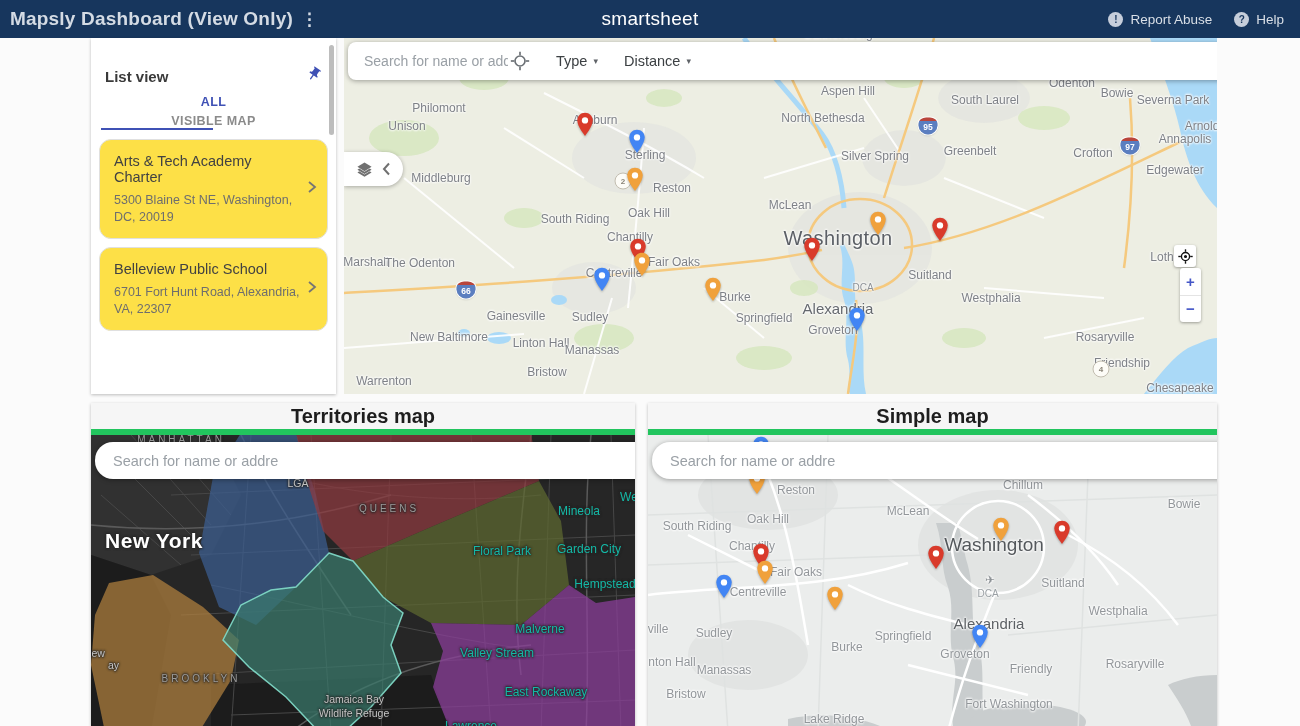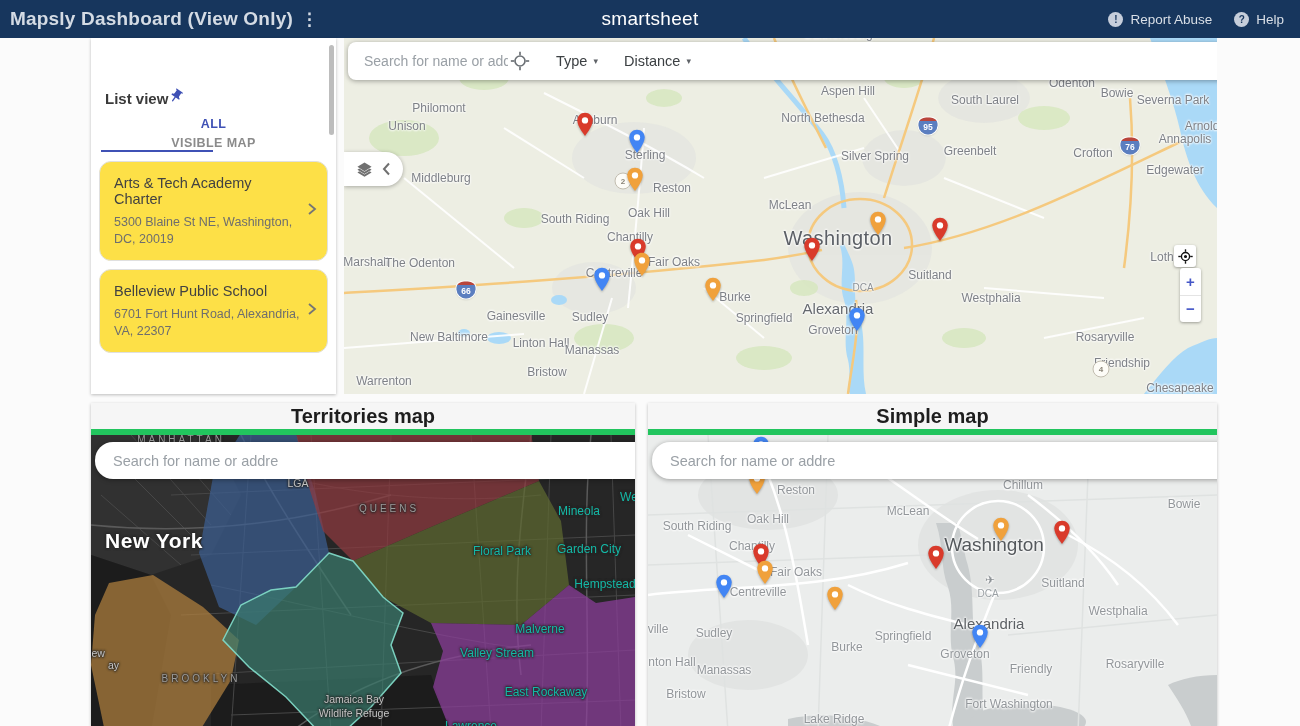--- a/index.html
+++ b/index.html
@@ -13,21 +13,21 @@
   .header-right{position:absolute;right:16px;display:flex;align-items:center;gap:22px;font-size:13.5px;}
   .header-link{display:flex;align-items:center;gap:7px;cursor:pointer;color:#d9dfe7;}
   .hicon{width:15px;height:15px;border-radius:50%;background:#c6cedb;color:#17365d;font-size:10px;font-weight:bold;display:flex;align-items:center;justify-content:center;}
 
   
   .widget{position:absolute;background:#fff;box-shadow:0 1px 3px rgba(0,0,0,.25);}
   .wtitle{height:26px;background:#f6f6f6;border-bottom:6px solid #22c55e;display:flex;align-items:center;justify-content:center;font-size:20px;font-weight:bold;color:#1e1e1e;}
 
   
   #list-panel{left:91px;top:38px;width:245px;height:356px;overflow:hidden;}
-  .lp-head{display:flex;align-items:center;padding:2px 14px 4px 14px;margin-top:48px;}
+  .lp-head{display:flex;align-items:center;justify-content:space-between;padding:28px 14px 4px 14px;}
   .lp-title{font-size:15px;font-weight:bold;color:#3a3a3a;}
   .lp-pin svg{transform:rotate(35deg);}
   .lp-tabs{display:flex;height:38px;position:relative;margin-top:2px;flex-direction:column;}
   .lp-tab{flex:1;display:flex;align-items:center;justify-content:center;font-size:12.5px;font-weight:bold;letter-spacing:.4px;color:#8b8b8b;cursor:pointer;}
   .lp-tab.active{color:#3f51b5;}
   .lp-underline{position:absolute;left:10px;bottom:0;width:112px;height:2px;background:#3f51b5;}
   .cards{padding:9px 8px;display:flex;flex-direction:column;gap:8px;}
   .card{position:relative;border:1px solid #e0e0e0;border-radius:12px;padding:13px 26px 12px 14px;background:#fde047;cursor:pointer;}
   .card-name{font-size:14.5px;color:#424242;margin-bottom:7px;}
   .card-addr{font-size:12.5px;color:#6e6e6e;line-height:1.35;}
@@ -240,21 +240,21 @@
         <span class="lbl" style="left: 778px; top: 325px;">Friendship</span>
         <span class="lbl" style="left: 836px; top: 350px;">Chesapeake</span>
         <span class="lbl md" style="left: 494px; top: 270px;">Alexandria</span>
         <span class="lbl" style="left: 420px; top: 280px;">Springfield</span>
         <span class="lbl" style="left: 489px; top: 292px;">Groveton</span>
         <span class="lbl" style="left: 391px; top: 259px;">Burke</span>
         <span class="lbl sm" style="left: 519px; top: 249px;">DCA</span>
       </div>
     <div>
         <span class="shield interstate" style="left: 584px; top: 88px;">95</span>
-        <span class="shield interstate" style="left: 786px; top: 108px;">76</span>
+        <span class="shield interstate" style="left: 786px; top: 108px;">97</span>
         <span class="shield interstate" style="left: 122px; top: 252px;">66</span>
         <span class="shield circle" style="left: 757px; top: 331px;">4</span>
         <span class="shield circle" style="left: 279px; top: 143px;">2</span>
       </div>
     <div>
         <span class="pin red" style="left: 241px; top: 99px;">
           <svg viewBox="0 0 24 34">
             <path fill="currentColor" d="M12 1C6 1 1.5 5.6 1.5 11.5 c0 8 10.5 21 10.5 21 s10.5-13 10.5-21 C22.5 5.6 18 1 12 1z"></path>
             <circle cx="12" cy="11.5" r="4.3" fill="#ffffff"></circle>
           </svg>

